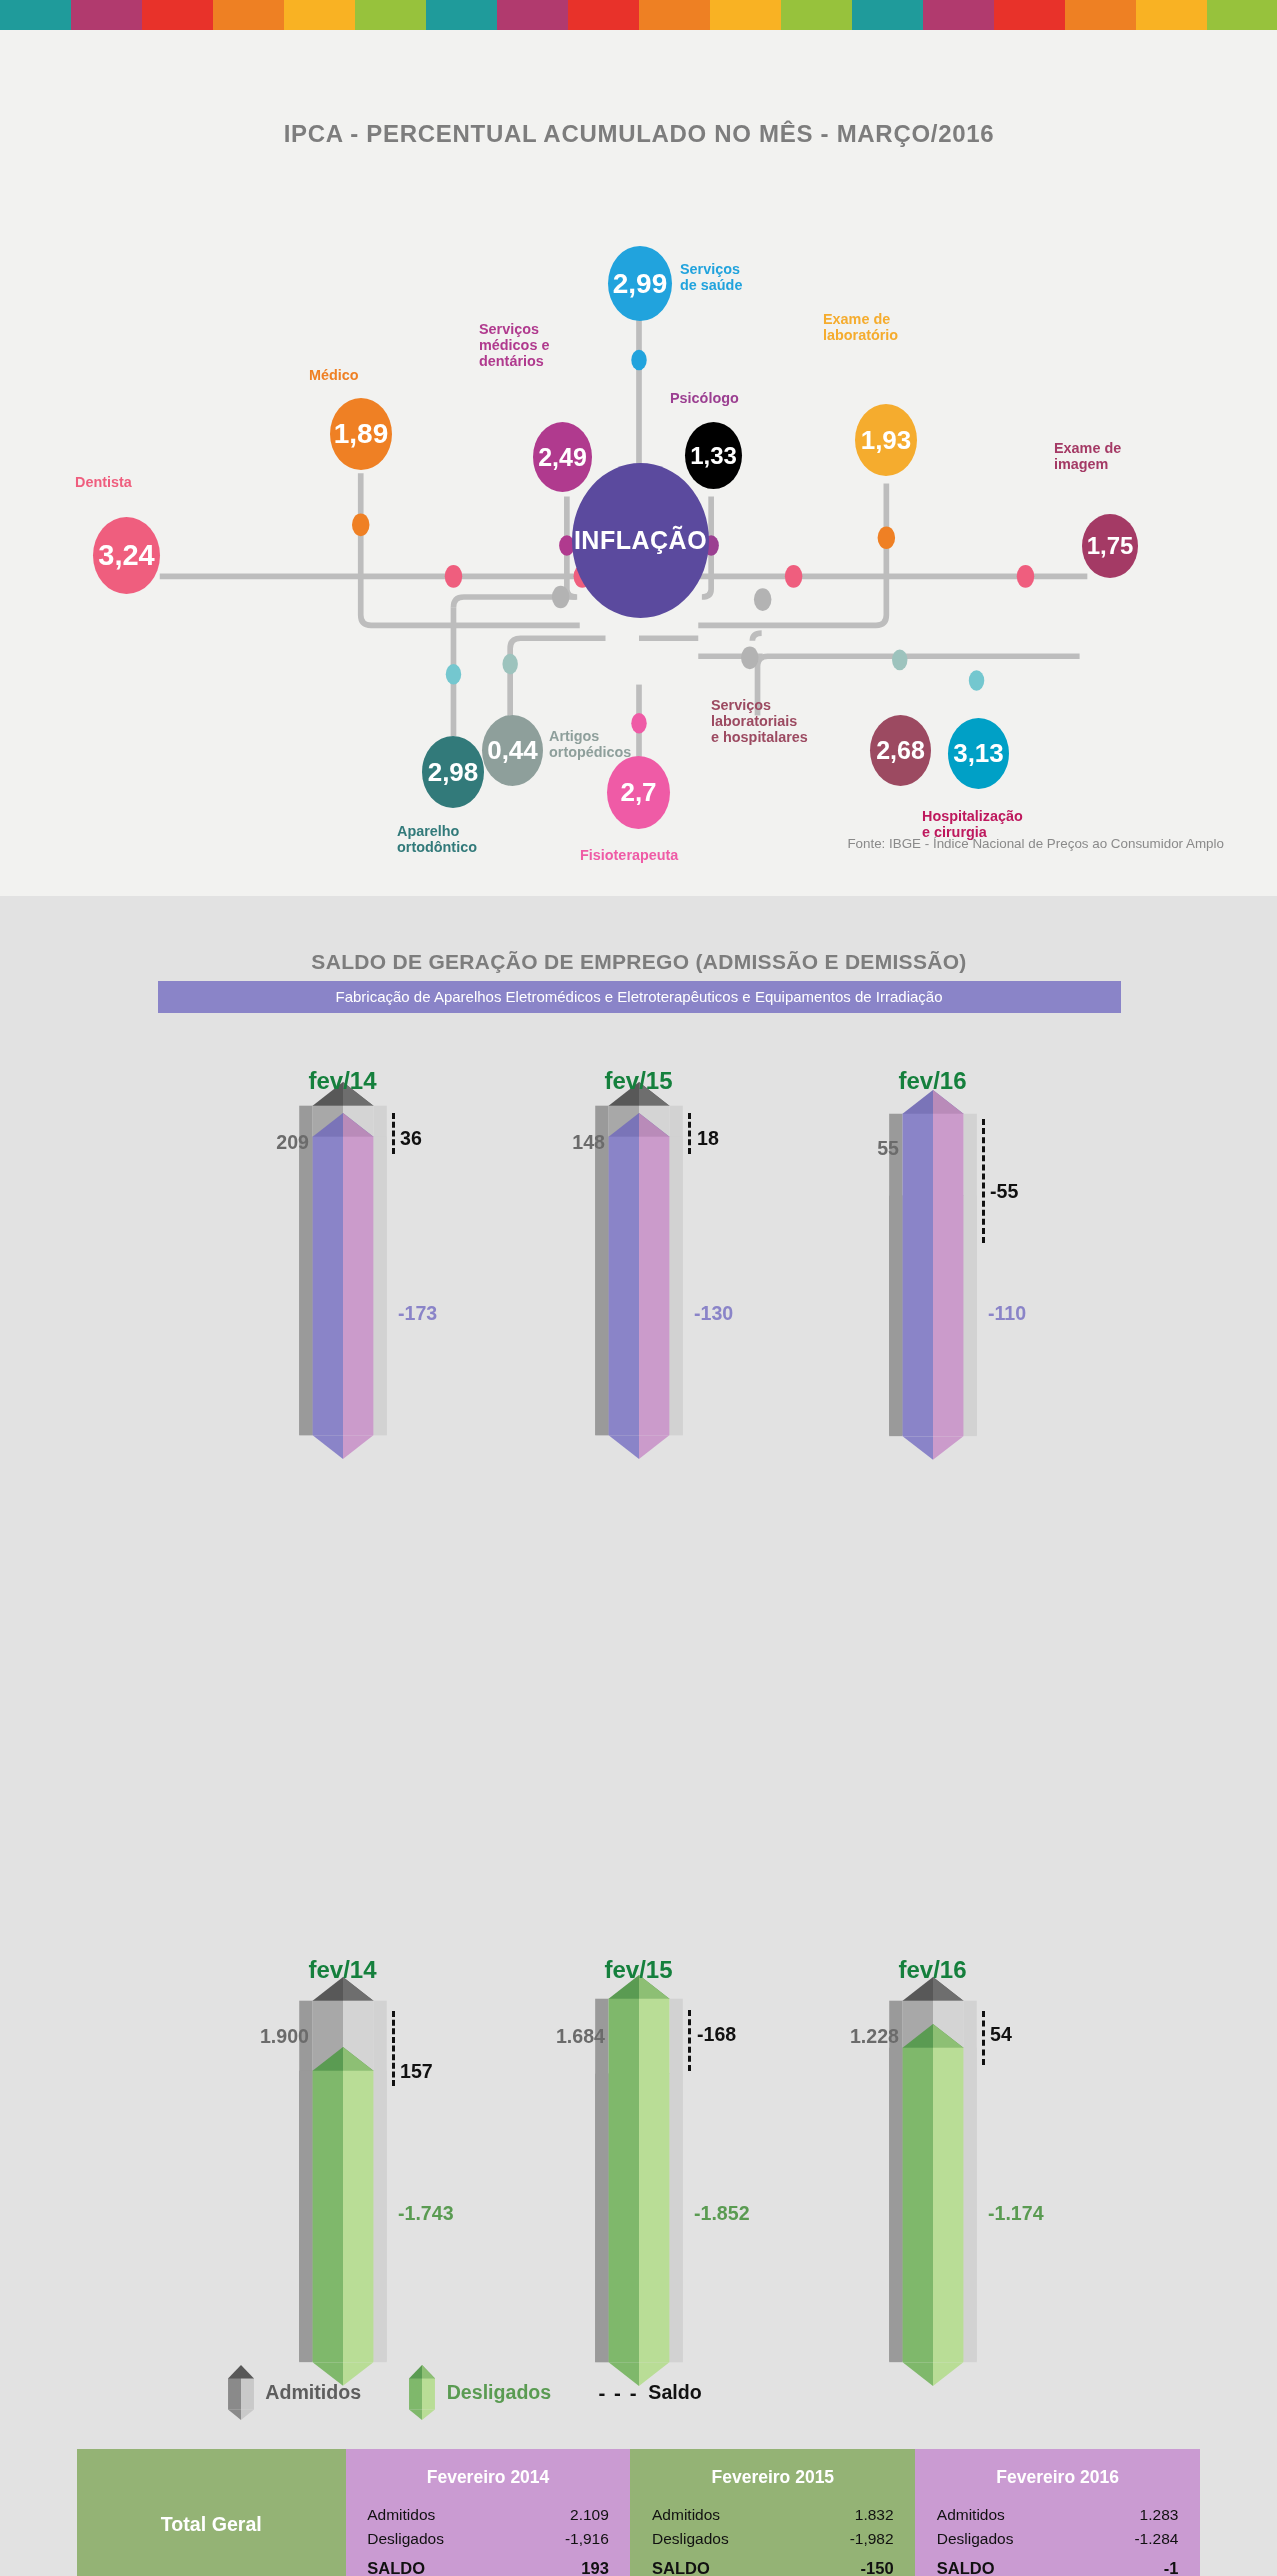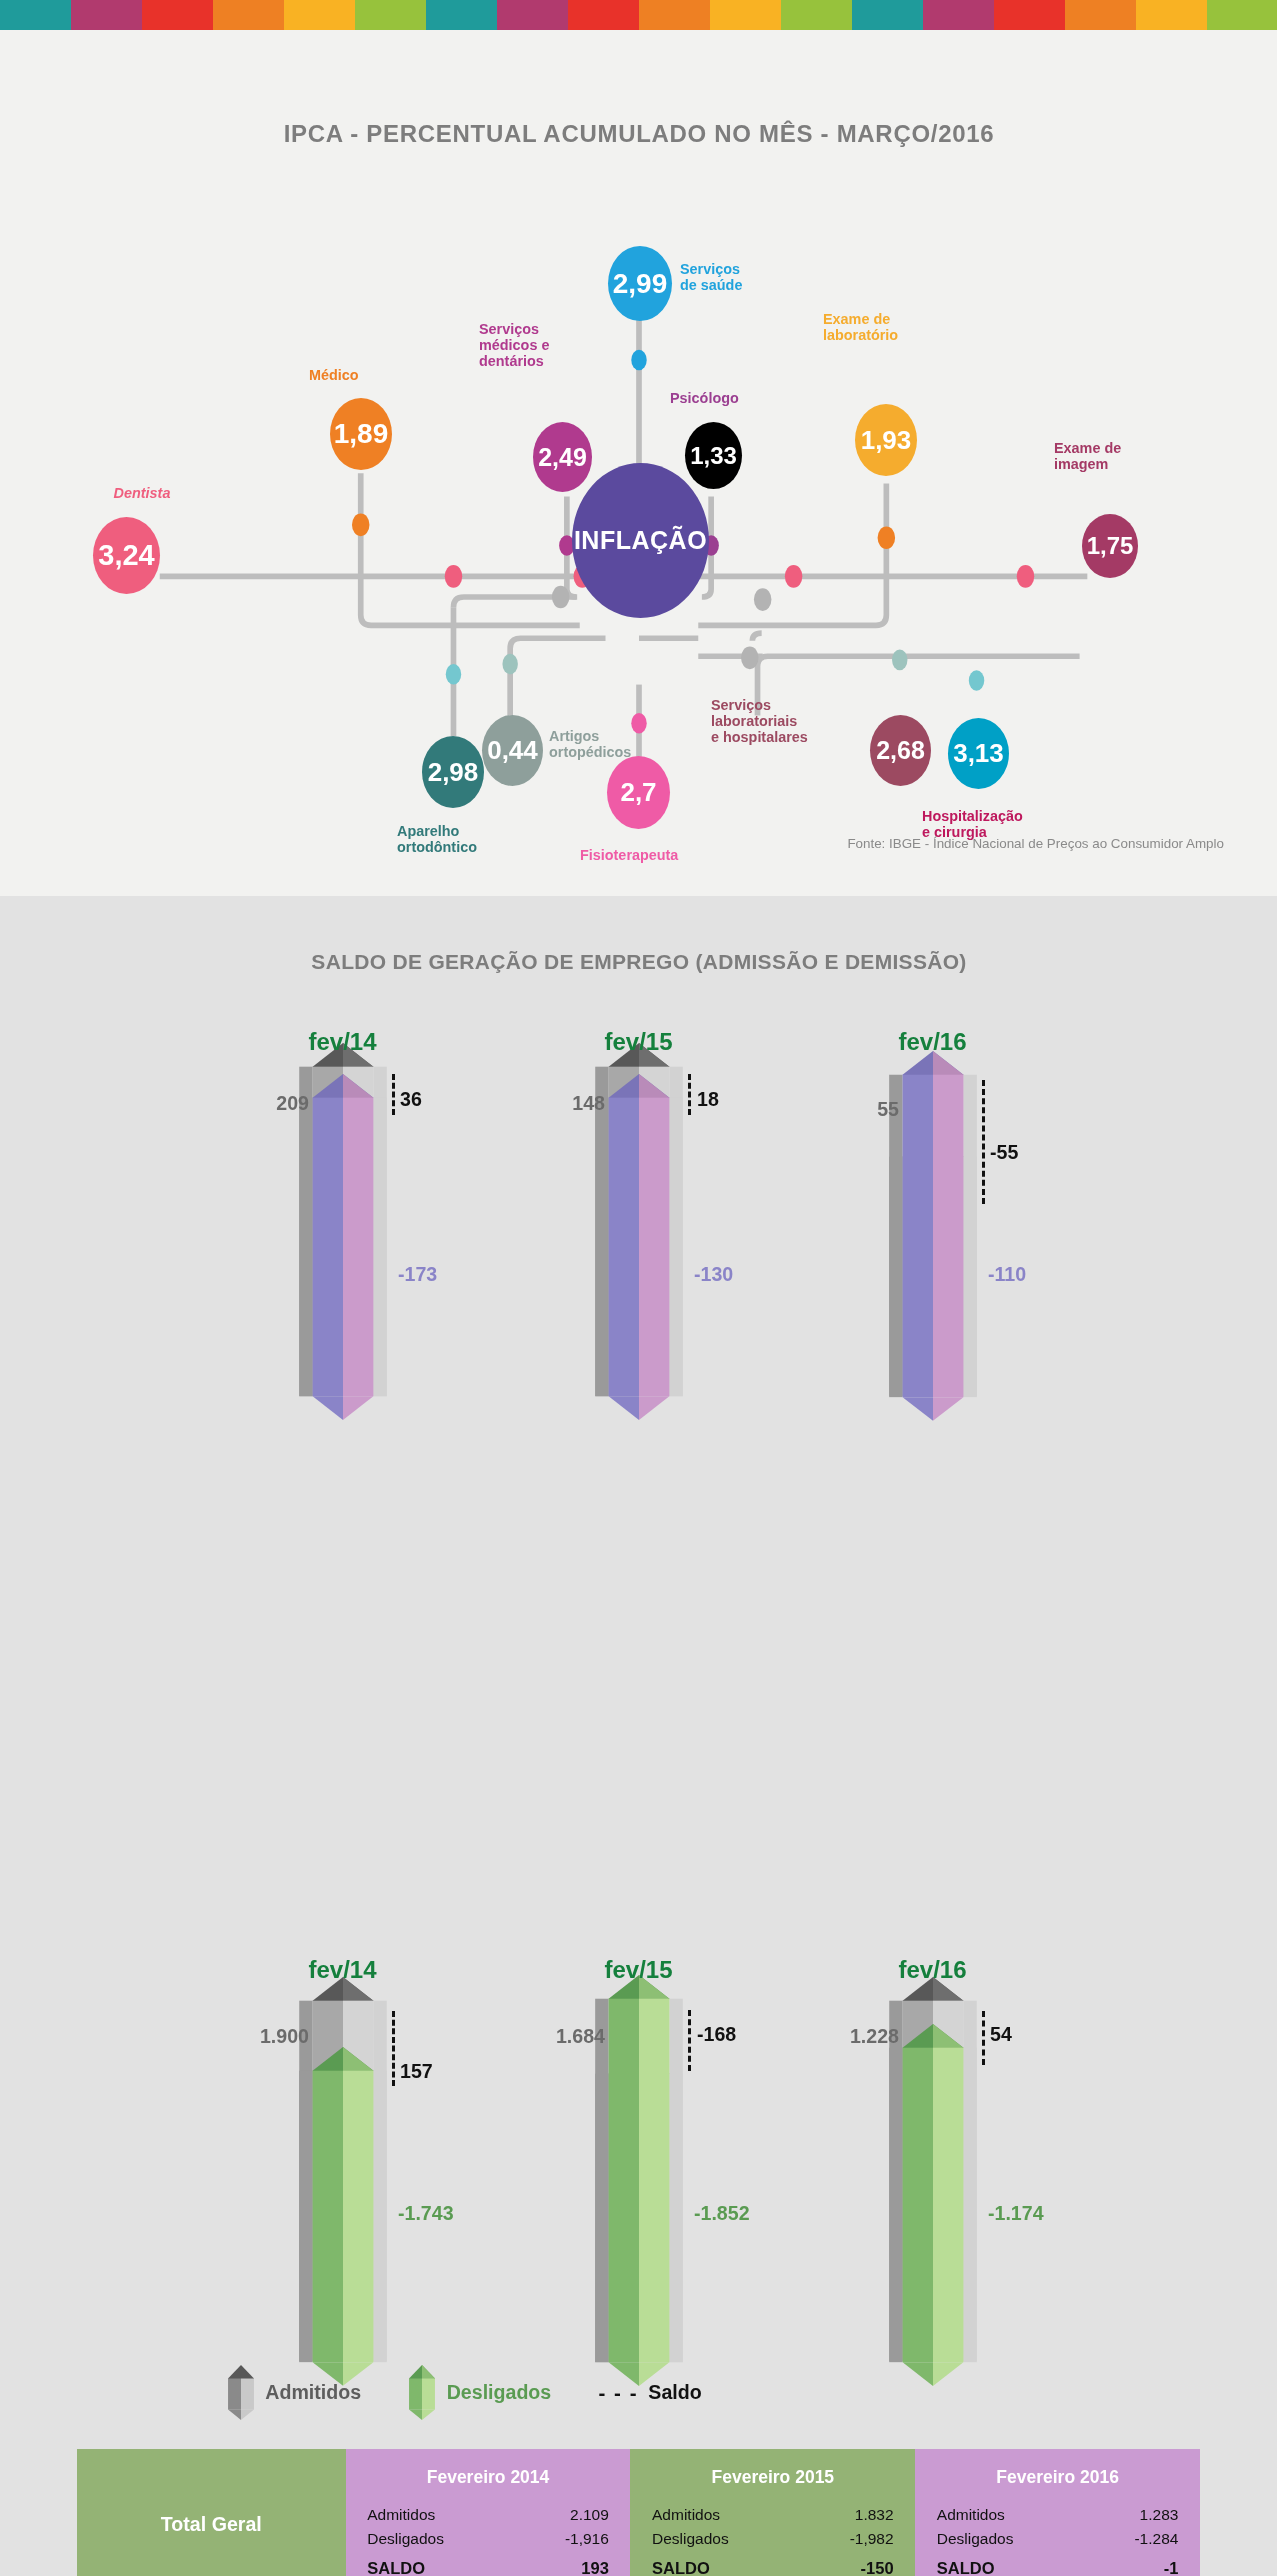--- a/index.html
+++ b/index.html
@@ -136,21 +136,21 @@
       <ellipse cx="1240" cy="1345" rx="15" ry="20" fill="#ef5ba6"></ellipse>
       <ellipse cx="1746" cy="1222" rx="15" ry="20" fill="#9dc3bd"></ellipse>
       <ellipse cx="1895" cy="1262" rx="15" ry="20" fill="#74c7cf"></ellipse>
     </g>
   </svg>
 
   <div class="bubblewrap" id="bubbles">
       <div class="bub" style="left: 93px; top: 487px; width: 67px; height: 77px; background: rgb(239, 94, 126); font-size: 29px;">
         <span>3,24</span>
       </div>
-      <div class="bublabel" style="left: 75px; top: 455px; width: 134px; text-align: center; color: rgb(239, 94, 126); font-size: 14.4px; white-space: pre-line; font-style: italic;">Dentista</div>
+      <div class="bublabel" style="left: 75px; top: 444px; width: 134px; text-align: left; color: rgb(239, 94, 126); font-size: 14.4px; white-space: pre-line;">Dentista</div>
       <div class="bub" style="left: 330px; top: 368px; width: 62px; height: 72px; background: rgb(239, 128, 36); font-size: 28px;">
         <span>1,89</span>
       </div>
       <div class="bublabel" style="left: 309px; top: 337px; width: 118px; text-align: left; color: rgb(239, 128, 36); font-size: 14.4px; white-space: pre-line;">Médico</div>
       <div class="bub" style="left: 533px; top: 392px; width: 59px; height: 70px; background: rgb(176, 58, 142); font-size: 25px;">
         <span>2,49</span>
       </div>
       <div class="bublabel" style="left: 479px; top: 291px; width: 144px; text-align: left; color: rgb(176, 58, 142); font-size: 14.4px; white-space: pre-line;">Serviços
 médicos e
 dentários</div>
@@ -202,20 +202,21 @@
         <span>INFLAÇÃO</span>
       </div>
     </div>
 
   <div class="ipca-source">Fonte: IBGE - Índice Nacional de Preços ao Consumidor Amplo</div>
 </section>
 
 <section class="sec-emp" style="height:1690px;">
 
   <div class="chart-title" style="padding-top:54px;">SALDO DE GERAÇÃO DE EMPREGO (ADMISSÃO E DEMISSÃO)</div>
+  <div class="chart-sub sub-purple">Fabricação de Aparelhos Eletromédicos e Eletroterapêuticos e Equipamentos de Irradiação</div>
 
   <div class="bars" id="bars1" style="height:417px;">
       <svg style="position:absolute;left:299px;top:69px;" width="88" height="381" viewBox="0 0 170 740">
         <rect x="0" y="46" width="26" height="640" fill="#9a9a9a"></rect>
         <rect x="144" y="46" width="26" height="640" fill="#d2d2d2"></rect>
         <polygon points="85,0 144,46 85,92 26,46" fill="#585858"></polygon>
         <polygon points="85,0 144,46 85,92" fill="#6e6e6e"></polygon>
         <rect x="26" y="46" width="59" height="640" fill="#a8a8a8"></rect>
         <rect x="85" y="46" width="59" height="640" fill="#d4d4d4"></rect>
       </svg>

